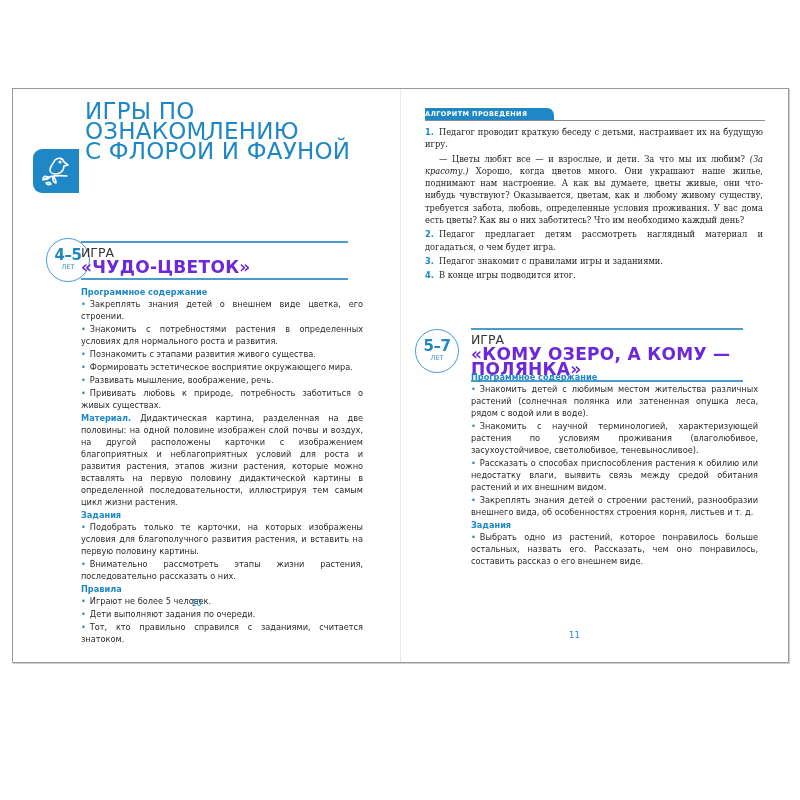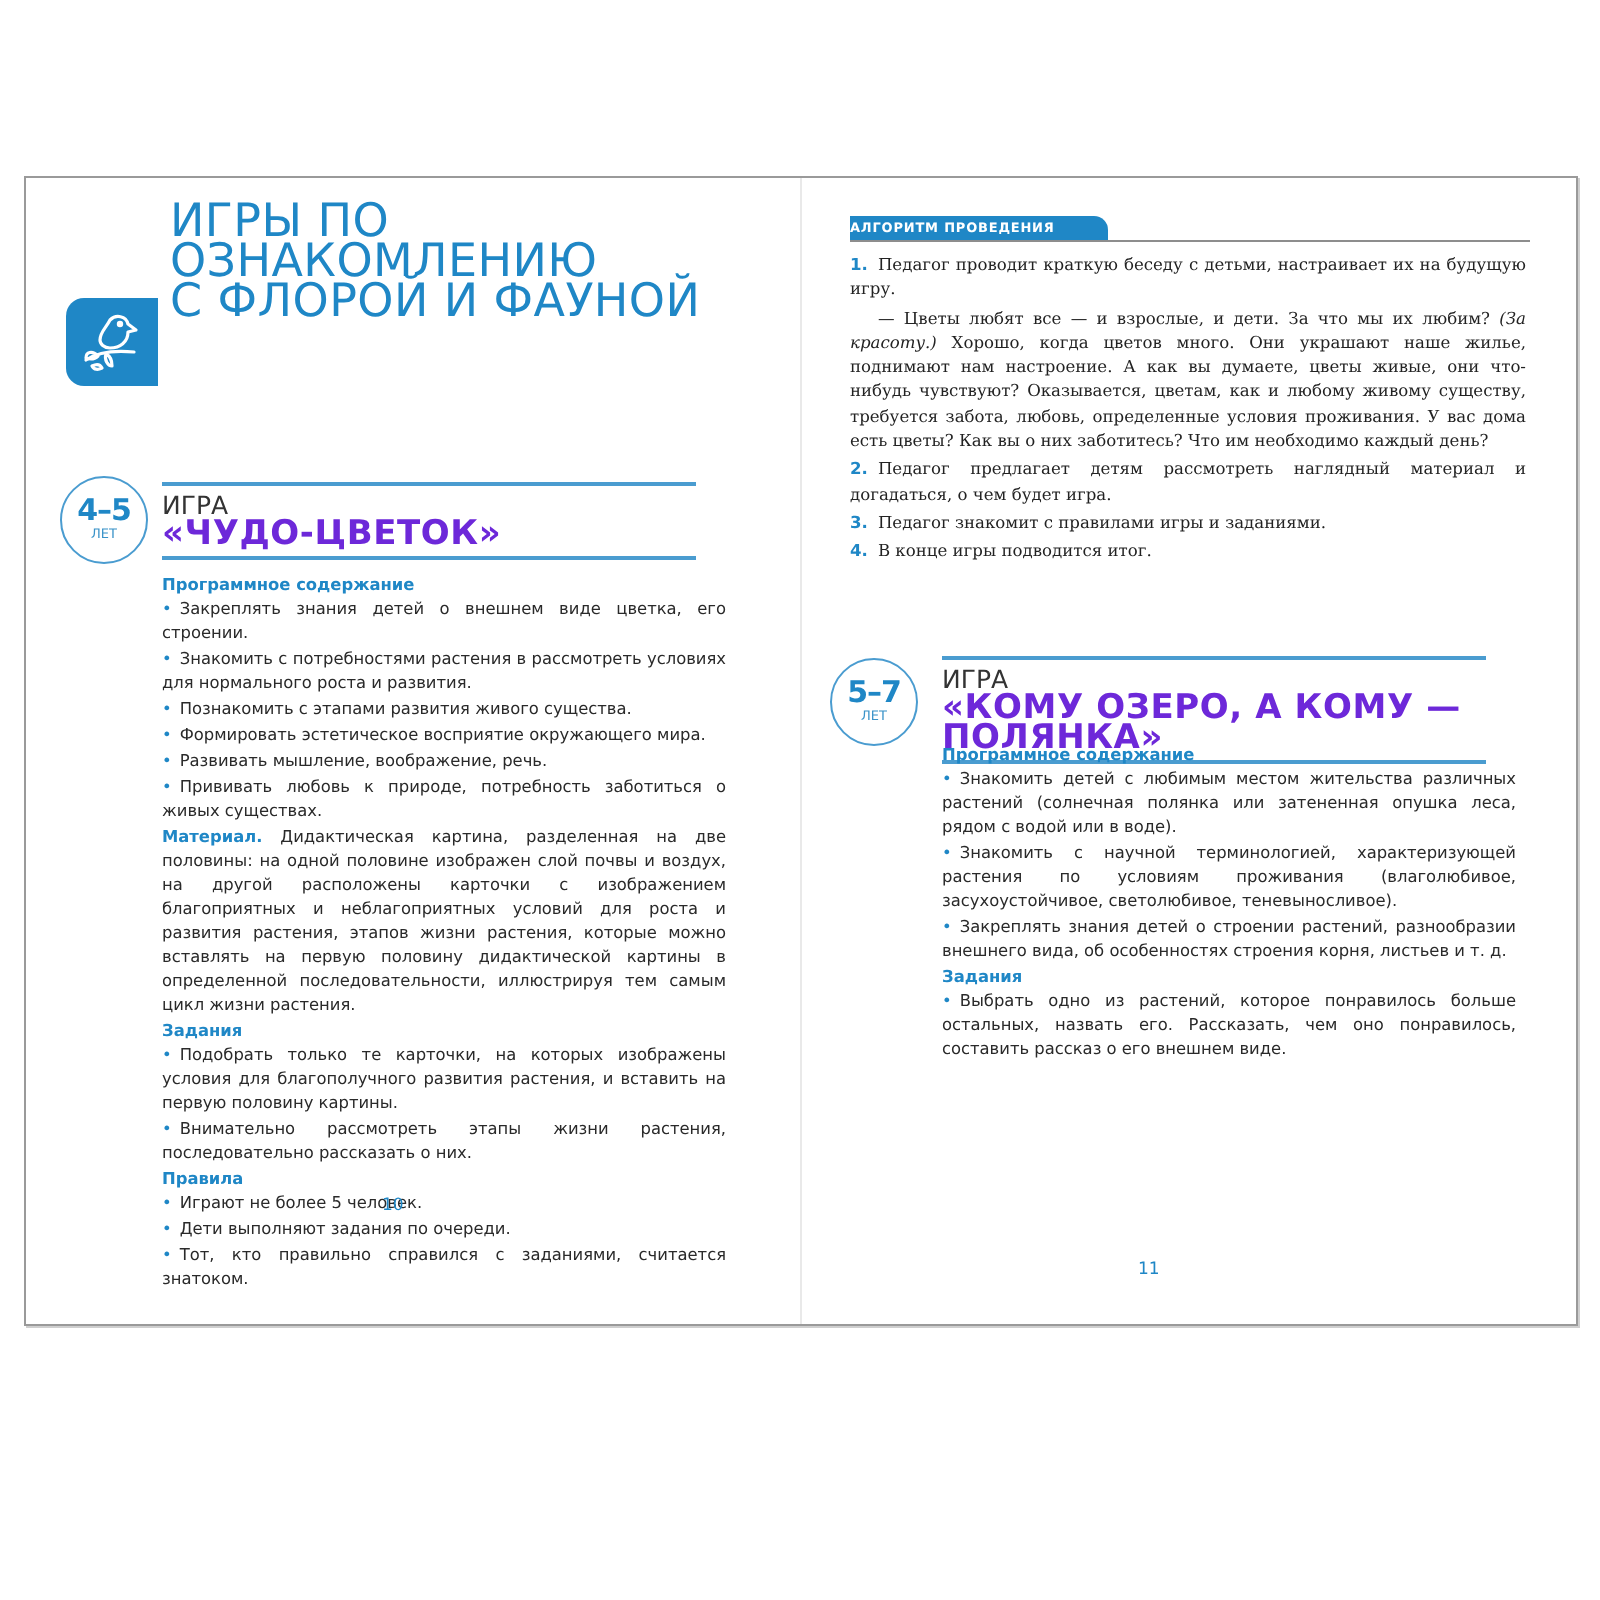--- a/index.html
+++ b/index.html
@@ -61,33 +61,33 @@
       <svg width="34" height="34" viewBox="0 0 34 34" fill="none" stroke="#fff" stroke-width="1.6" stroke-linecap="round" stroke-linejoin="round">
         <path d="M16 6 c3-3 8-2 9 2 l4 3 -4 1 c0 5 -4 8 -9 8 c-3 0 -5 -2 -5 -4 c0 -4 3 -6 5 -10z"></path>
         <circle cx="21" cy="8" r="0.8" fill="#fff"></circle>
         <path d="M4 26 c6 -4 14 -5 24 -4"></path>
         <path d="M10 24 c-3 -3 -6 -2 -6 1 c3 1 5 0 6 -1z"></path>
         <path d="M14 23 c-1 3 1 6 3 6 c0 -3 -1 -5 -3 -6z"></path>
         <path d="M7 29 c2 -1 4 -1 5 1 c-2 1 -4 1 -5 -1z"></path>
       </svg>
     </div>
 
-    <div class="age" style="left:17px; top:149px;text-align:center;">
+    <div class="age" style="left:33px; top:149px;text-align:center;">
       <span class="num">4–5</span>
       <span class="unit">ЛЕТ</span>
     </div>
     <div class="game-head" style="left:68px; top:152px; width:267px;">
       <div class="kind">ИГРА</div>
       <div class="name">«ЧУДО-ЦВЕТОК»</div>
     </div>
 
     <div class="sec" style="left:68px; top:196px; width:282px;">
       <span class="h">Программное содержание</span>
       <p class="b">Закреплять знания детей о внешнем виде цветка, его строении.</p>
-      <p class="b">Знакомить с потребностями растения в рассмотреть условиях для нормального роста и развития.</p>
+      <p class="b">Знакомить с потребностями растения в определенных условиях для нормального роста и развития.</p>
       <p class="b">Познакомить с этапами развития живого существа.</p>
       <p class="b">Формировать эстетическое восприятие окружающего мира.</p>
       <p class="b">Развивать мышление, воображение, речь.</p>
       <p class="b">Прививать любовь к природе, потребность заботиться о живых существах.</p>
       <p><span class="lbl">Материал.</span> <span>Дидактическая картина, разделенная на две половины: на одной половине изображен слой почвы и воздух, на другой расположены карточки с изображением благоприятных и неблагоприятных условий для роста и развития растения, этапов жизни растения, которые можно вставлять на первую половину дидактической картины в определенной последовательности, иллюстрируя тем самым цикл жизни растения.</span></p>
       <span class="h">Задания</span>
       <p class="b">Подобрать только те карточки, на которых изображены условия для благополучного развития растения, и вставить на первую половину картины.</p>
       <p class="b">Внимательно рассмотреть этапы жизни растения, последовательно рассказать о них.</p>
       <span class="h">Правила</span>
       <p class="b">Играют не более 5 человек.</p>
@@ -116,20 +116,21 @@
     </div>
     <div class="game-head" style="left:70px; top:239px; width:272px;">
       <div class="kind">ИГРА</div>
       <div class="name">«КОМУ ОЗЕРО, А КОМУ — ПОЛЯНКА»</div>
     </div>
 
     <div class="sec" style="left:70px; top:281px; width:287px;">
       <span class="h">Программное содержание</span>
       <p class="b">Знакомить детей с любимым местом жительства различных растений (солнечная полянка или затененная опушка леса, рядом с водой или в воде).</p>
       <p class="b">Знакомить с научной терминологией, характеризующей растения по условиям проживания (влаголюбивое, засухоустойчивое, светолюбивое, теневыносливое).</p>
+      <p class="b">Рассказать о способах приспособления растения к обилию или недостатку влаги, выявить связь между средой обитания растений и их внешним видом.</p>
       <p class="b">Закреплять знания детей о строении растений, разнообразии внешнего вида, об особенностях строения корня, листьев и т. д.</p>
       <span class="h">Задания</span>
       <p class="b">Выбрать одно из растений, которое понравилось больше остальных, назвать его. Рассказать, чем оно понравилось, составить рассказ о его внешнем виде.</p>
     </div>
 
     <div class="pnum" style="left:168px; top:541px;">11</div>
   </div>
 </div>
 
 </body></html>

